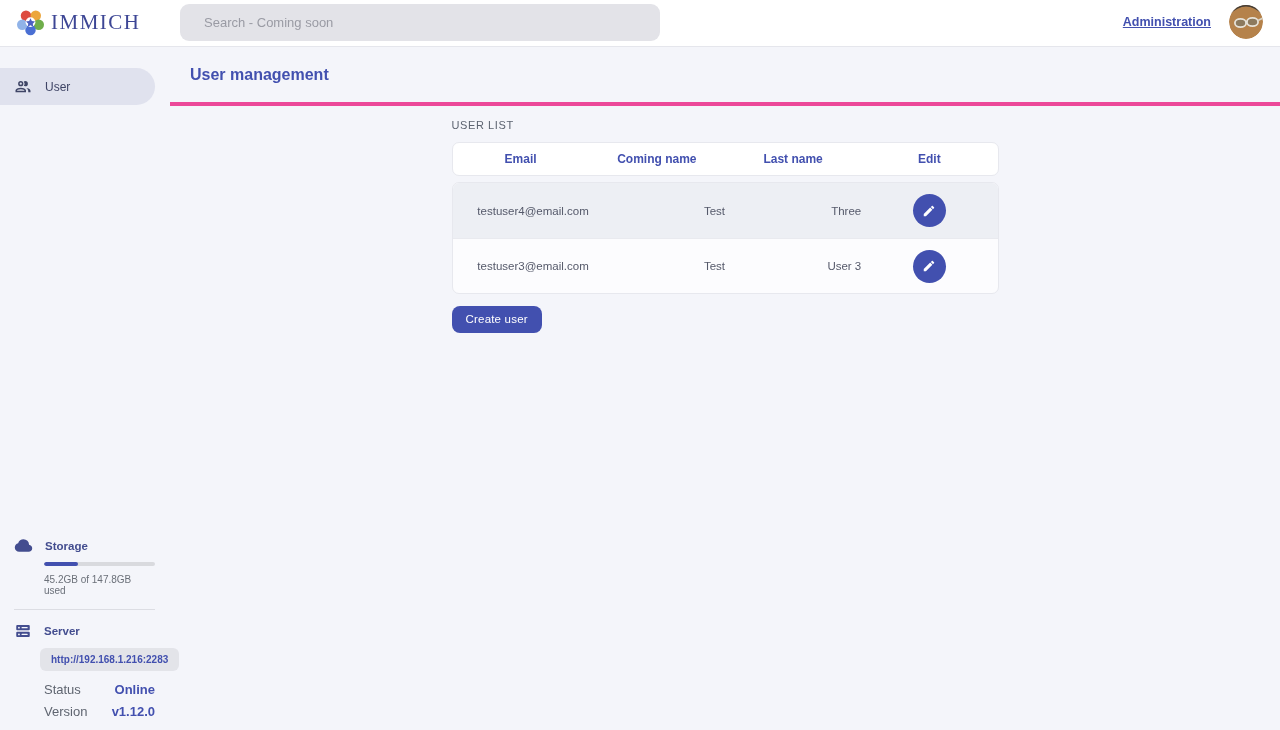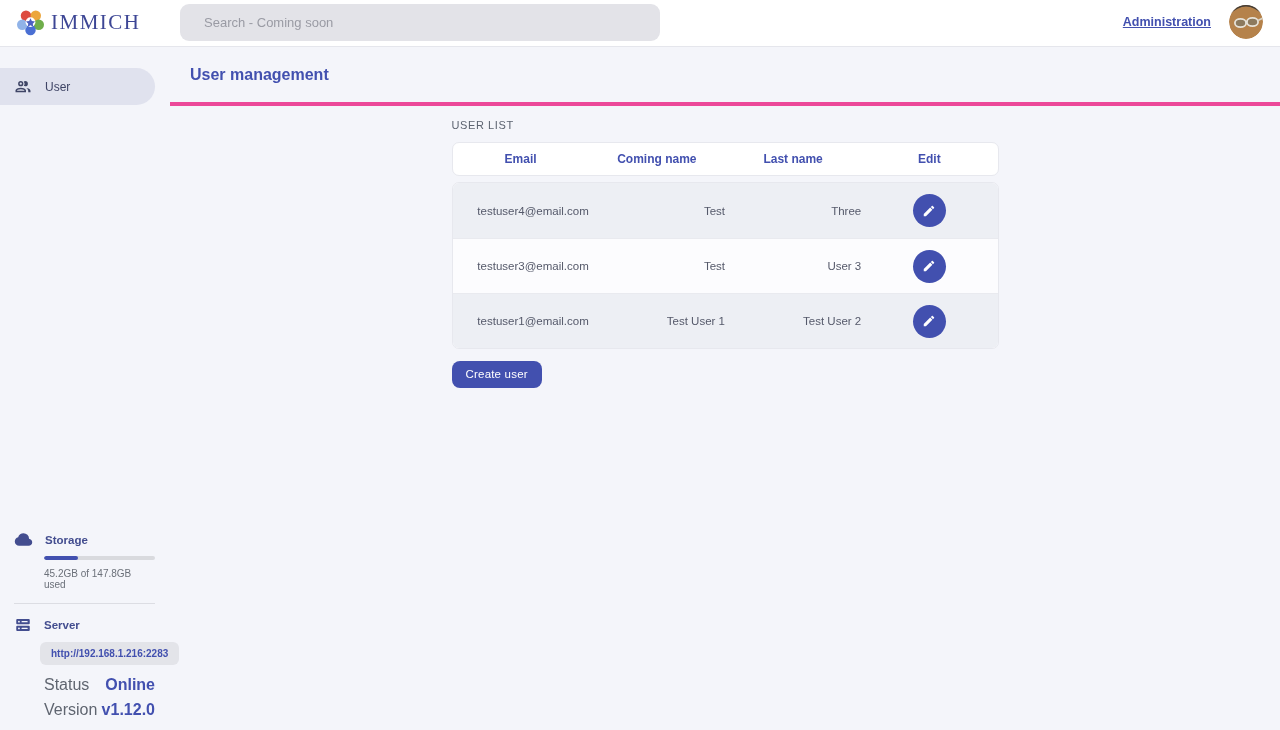--- a/index.html
+++ b/index.html
@@ -57,21 +57,21 @@
   .progress-fill { height:100%; background:var(--primary); border-radius:2px; }
   .storage-caption { margin:8px 0 0 30px; font-size:10px; color:#6b7079; }
   .side-div { border:none; border-top:1px solid #dcdde3; margin:13px 0 12px 0; }
   .server-chip {
     display:inline-block; margin:8px 0 0 26px; background:#e3e4e9;
     border-radius:6px; padding:6px 11px;
     font-size:10px; font-weight:700; color:var(--primary);
   }
   .kv-row {
     display:flex; justify-content:space-between; margin:11px 0 0 30px;
-    font-size:16px;
+    font-size:13px;
   }
   .kv-row + .kv-row { margin-top:7px; }
   .kv-label { color:#5f6570; }
   .kv-value { color:var(--primary); font-weight:700; }
 
   
   .main { position:absolute; top:47px; left:170px; right:0; bottom:0; }
   .title-bar {
     height:59px; border-bottom:4px solid #ec4899;
     display:flex; align-items:center; padding-left:20px;
@@ -235,29 +235,17 @@
     <span>User 3</span>
     <button class="edit-btn">
       <span class="icon">
         <svg width="14" height="14" viewBox="0 0 24 24" fill="#ffffff">
           <path d="M20.71 7.04C21.1 6.65 21.1 6 20.71 5.63L18.37 3.29C18 2.9 17.35 2.9 16.96 3.29L15.12 5.12L18.87 8.87M3 17.25V21H6.75L17.81 9.93L14.06 6.18L3 17.25Z"></path>
         </svg>
       </span>
     </button>
   </div>
 
-  <div class="trow">
-    <span>testuser1@email.com</span>
-    <span>Test User 1</span>
-    <span>Test User 2</span>
-    <button class="edit-btn">
-      <span class="icon">
-        <svg width="14" height="14" viewBox="0 0 24 24" fill="#ffffff">
-          <path d="M20.71 7.04C21.1 6.65 21.1 6 20.71 5.63L18.37 3.29C18 2.9 17.35 2.9 16.96 3.29L15.12 5.12L18.87 8.87M3 17.25V21H6.75L17.81 9.93L14.06 6.18L3 17.25Z"></path>
-        </svg>
-      </span>
-    </button>
-  </div>
 </div>
 
     <button class="create-btn">Create user</button>
   </div>
 </main>
 
 </body></html>

